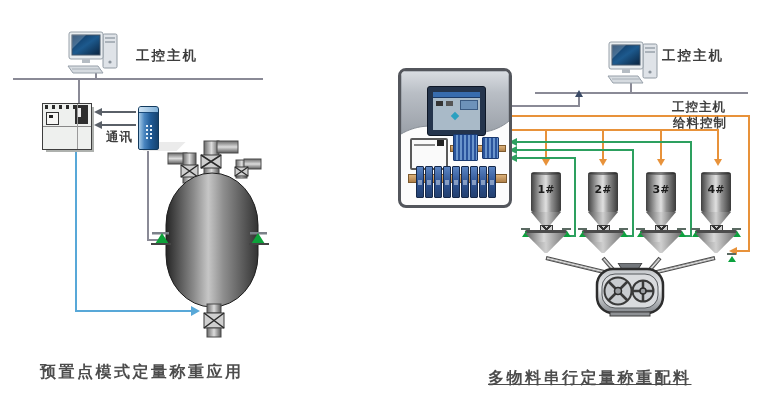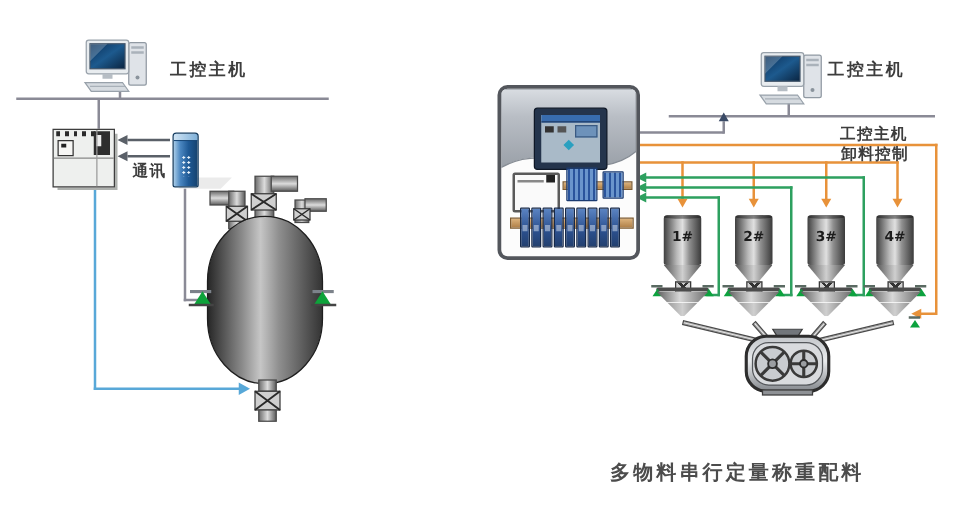--- a/index.html
+++ b/index.html
@@ -209,20 +209,21 @@
     <rect x="110" y="92" width="17" height="2.5" fill="#7c828a"></rect>
     <polygon points="111,104 125,104 118,93" fill="#0da23a"></polygon>
     <rect x="109" y="103" width="20" height="2" fill="#444"></rect>
 
     <rect x="67" y="164" width="14" height="9" fill="url(#ppH)" stroke="#4a4a4a"></rect>
     <rect x="64" y="173" width="20" height="15" fill="#cfcfcf" stroke="#3a3a3a"></rect>
     <path d="M64,173 L84,188 M84,173 L64,188" stroke="#2a2a2a" stroke-width="1.5"></path>
     <rect x="67" y="188" width="14" height="9" fill="url(#ppH)" stroke="#4a4a4a"></rect>
   </svg>
 
+  <div class="caption" style="left:40px; top:362px;">预置点模式定量称重应用</div>
 
   <div class="ln" style="left:535px; top:92px; width:213px; height:2px;"></div>
   <div class="ln" style="left:630px; top:78px; width:2px; height:14px;"></div>
   <div class="ln" style="left:512px; top:105px; width:67px; height:2px;"></div>
   <div class="ln" style="left:578px; top:97px; width:2px; height:10px;"></div>
   <div class="arr arr-u navy" style="left:575px; top:90px;"></div>
 
   <div class="ln orange" style="left:512px; top:115px; width:238px; height:2px;"></div>
   <div class="ln orange" style="left:748px; top:115px; width:2px; height:137px;"></div>
   <div class="ln orange" style="left:736px; top:250px; width:12px; height:2px;"></div>
@@ -258,21 +259,21 @@
     <circle cx="44" cy="32" r="1.6" fill="#8a939c"></circle>
     <rect x="3" y="2" width="34" height="27" rx="2" fill="#e8ecef" stroke="#98a1aa"></rect>
     <rect x="6" y="5" width="28" height="20" fill="url(#scrG)" stroke="#44566a"></rect>
     <polygon points="6,5 20,5 6,19" fill="#ffffff" opacity="0.22"></polygon>
     <rect x="16" y="29" width="8" height="4" fill="#b6bdc4"></rect>
     <polygon points="2,36 32,36 37,43 7,43" fill="#d6dbe0" stroke="#98a1aa"></polygon>
     <line x1="6" y1="39" x2="34" y2="39" stroke="#a8b0b8" stroke-width="1"></line>
   </svg>
   <div class="lbl host" style="left:662px; top:47px;">工控主机</div>
   <div class="lbl small" style="left:672px; top:99px;">工控主机</div>
-  <div class="lbl small" style="left:673px; top:115px;">卸料控制</div>
+  <div class="lbl small" style="left:673px; top:115px;">给料控制</div>
 
   <div class="cabinet">
     <svg class="cab-panel" width="108" height="70" viewBox="0 0 108 70">
       <defs>
         <linearGradient id="silverG" x1="0" y1="0" x2="0" y2="1">
           <stop offset="0" stop-color="#d9dde2"></stop>
             <stop offset="0.35" stop-color="#b9bec5"></stop>
             <stop offset="1" stop-color="#9aa0a8"></stop>
         </linearGradient>
       </defs>
@@ -409,15 +410,15 @@
     <rect x="8" y="11" width="56" height="34" rx="13" fill="#d9dbde" stroke="#55585c" stroke-width="1"></rect>
     <circle cx="24" cy="28" r="13.5" fill="#c9ccd0" stroke="#3a3a3a" stroke-width="2"></circle>
     <path d="M14.5,18.5 L33.5,37.5 M33.5,18.5 L14.5,37.5" stroke="#3a3a3a" stroke-width="2.5"></path>
     <circle cx="24" cy="28" r="3.5" fill="#9b9ea2" stroke="#2d2d2d" stroke-width="1.5"></circle>
     <circle cx="49" cy="28" r="10.5" fill="#c9ccd0" stroke="#3a3a3a" stroke-width="2"></circle>
     <path d="M38.5,28 H59.5 M49,17.5 V38.5" stroke="#3a3a3a" stroke-width="2.5"></path>
     <circle cx="49" cy="28" r="3" fill="#9b9ea2" stroke="#2d2d2d" stroke-width="1.5"></circle>
     <rect x="16" y="49" width="40" height="4" fill="#8e9195" stroke="#3c3c3c" stroke-width="1"></rect>
   </svg>
 
-  <div class="caption" style="left:488px; top:368px;">多物料串行定量称重配料</div>
+  <div class="caption" style="left:488px; top:368px;text-decoration:underline;">多物料串行定量称重配料</div>
 
 </div>
 
 </body></html>

